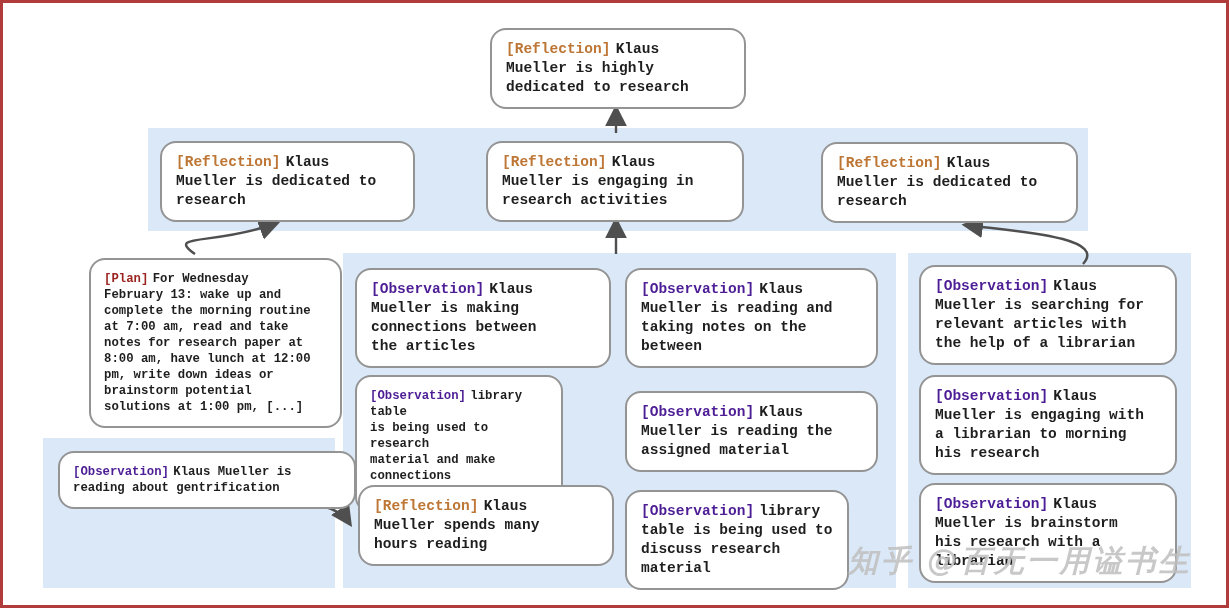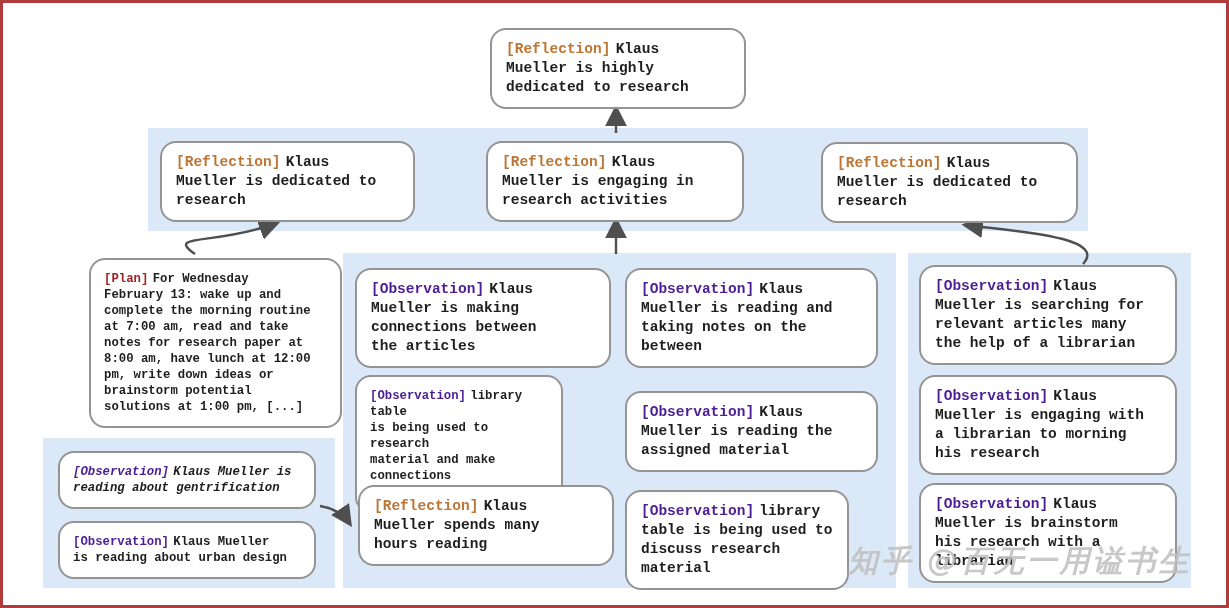--- a/index.html
+++ b/index.html
@@ -79,27 +79,23 @@
 February 13: wake up and
 complete the morning routine
 at 7:00 am, read and take
 notes for research paper at
 8:00 am, have lunch at 12:00
 pm, write down ideas or
 brainstorm potential
 solutions at 1:00 pm, [...]</span>
   </div>
 
-  <div class="node small" style="left:55px;top:448px;width:258px;font-style:italic;">
+  <div class="node small" style="left:55px;top:448px;width:298px;">
     <span class="tag t-observation">[Observation]</span><span class="body">Klaus Mueller is
 reading about gentrification</span>
-  </div>
-  <div class="node small" style="left:55px;top:518px;width:258px;">
-    <span class="tag t-observation">[Observation]</span><span class="body">Klaus Mueller
-is reading about urban design</span>
   </div>
 
   <div class="node" style="left:352px;top:265px;width:256px;">
     <span class="tag t-observation">[Observation]</span><span class="body">Klaus
 Mueller is making
 connections between
 the articles</span>
   </div>
   <div class="node small" style="left:352px;top:372px;width:208px;">
     <span class="tag t-observation">[Observation]</span><span class="body">library table
@@ -126,21 +122,21 @@
   </div>
   <div class="node" style="left:622px;top:487px;width:224px;">
     <span class="tag t-observation">[Observation]</span><span class="body">library
 table is being used to
 discuss research material</span>
   </div>
 
   <div class="node" style="left:916px;top:262px;width:258px;">
     <span class="tag t-observation">[Observation]</span><span class="body">Klaus
 Mueller is searching for
-relevant articles many
+relevant articles with
 the help of a librarian</span>
   </div>
   <div class="node" style="left:916px;top:372px;width:258px;">
     <span class="tag t-observation">[Observation]</span><span class="body">Klaus
 Mueller is engaging with
 a librarian to morning
 his research</span>
   </div>
   <div class="node" style="left:916px;top:480px;width:258px;">
     <span class="tag t-observation">[Observation]</span><span class="body">Klaus

